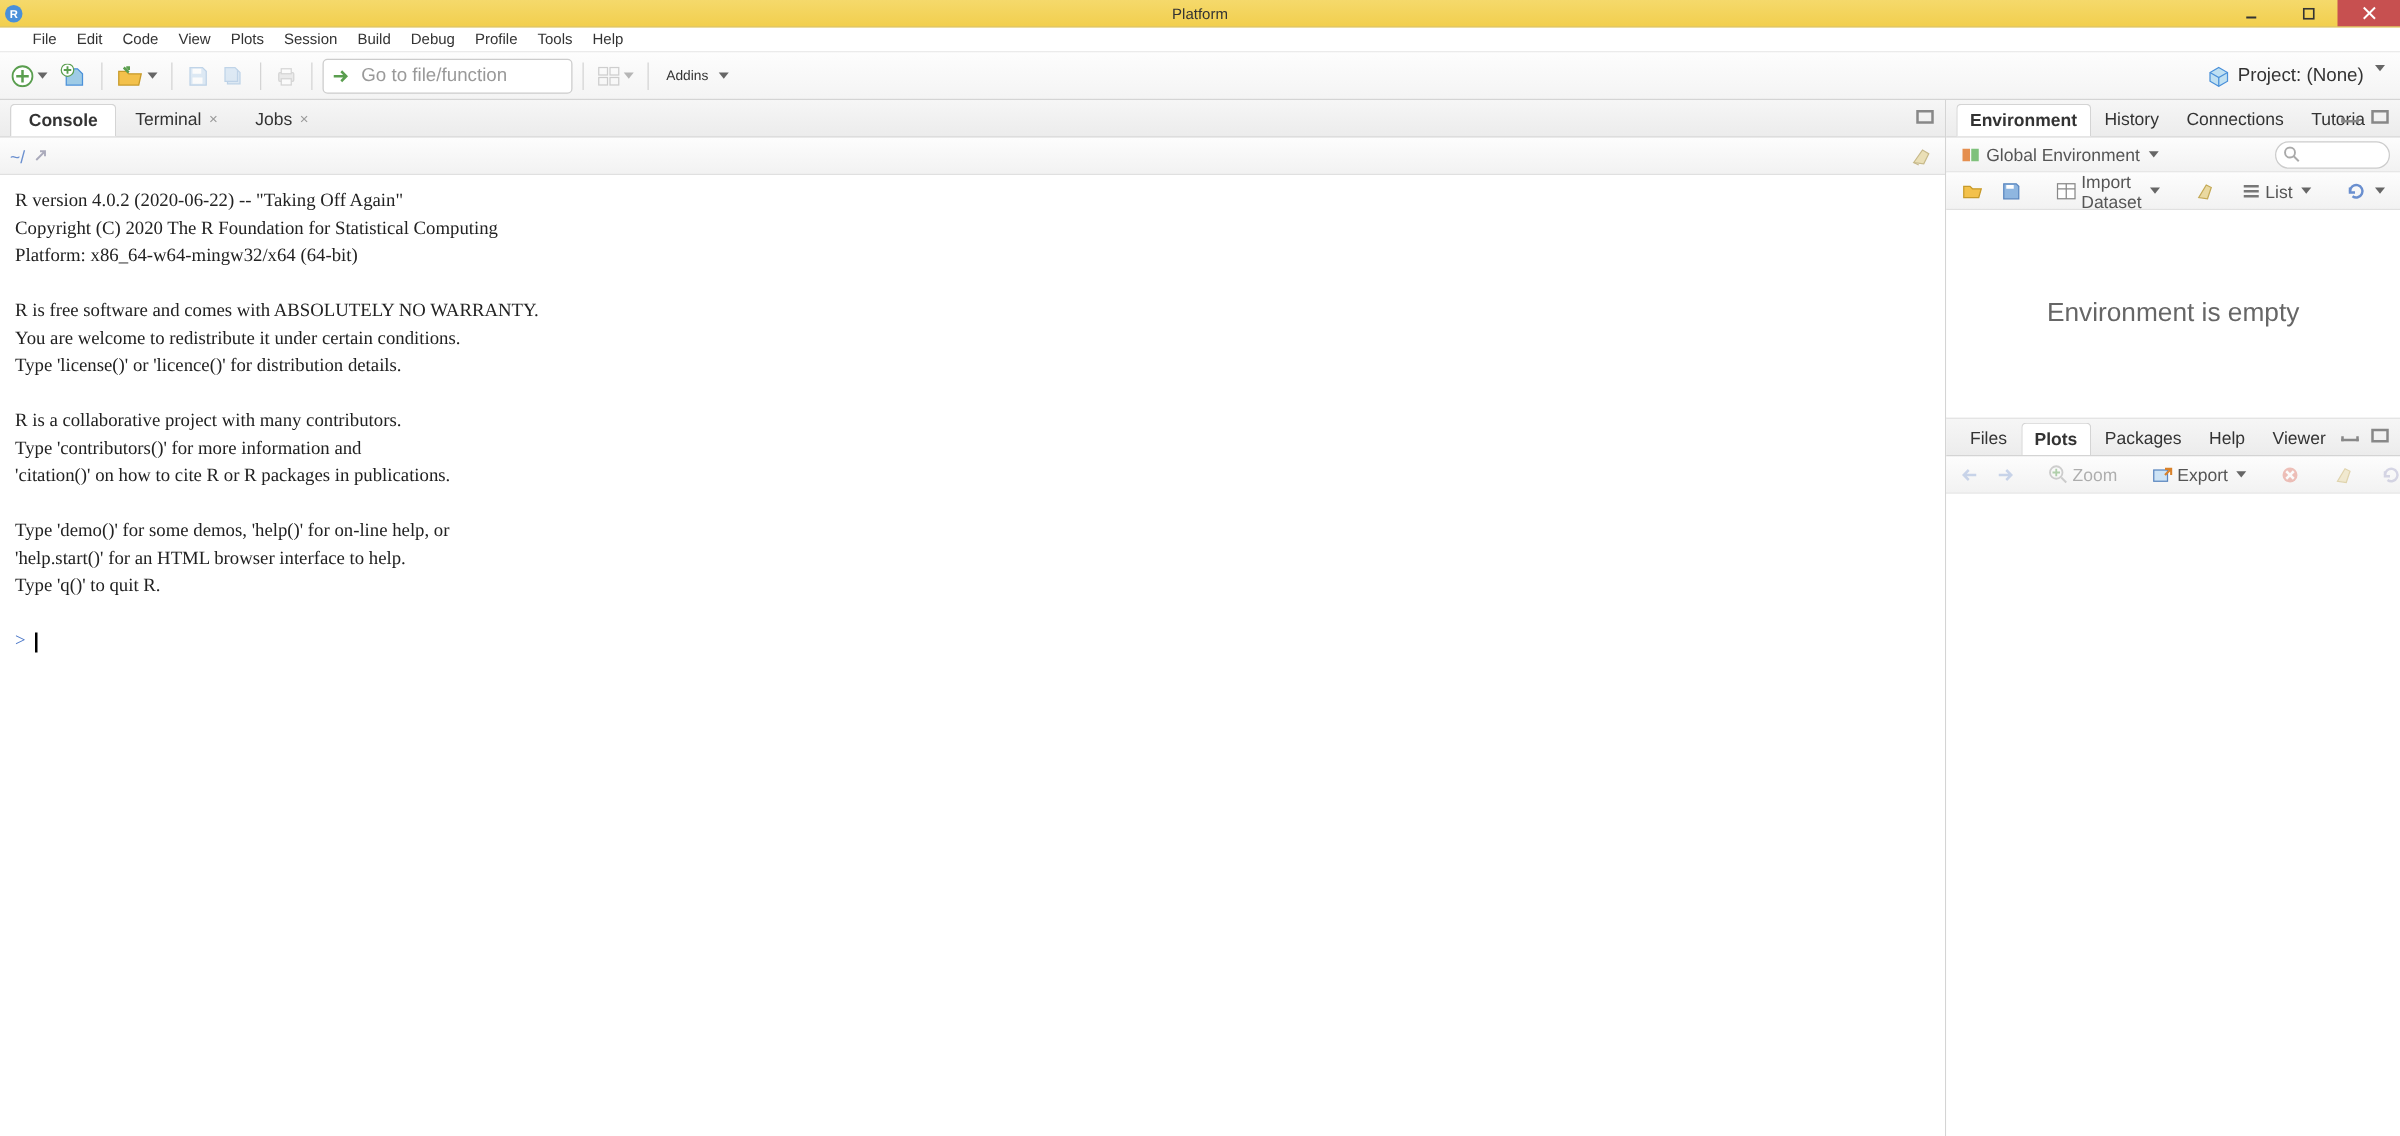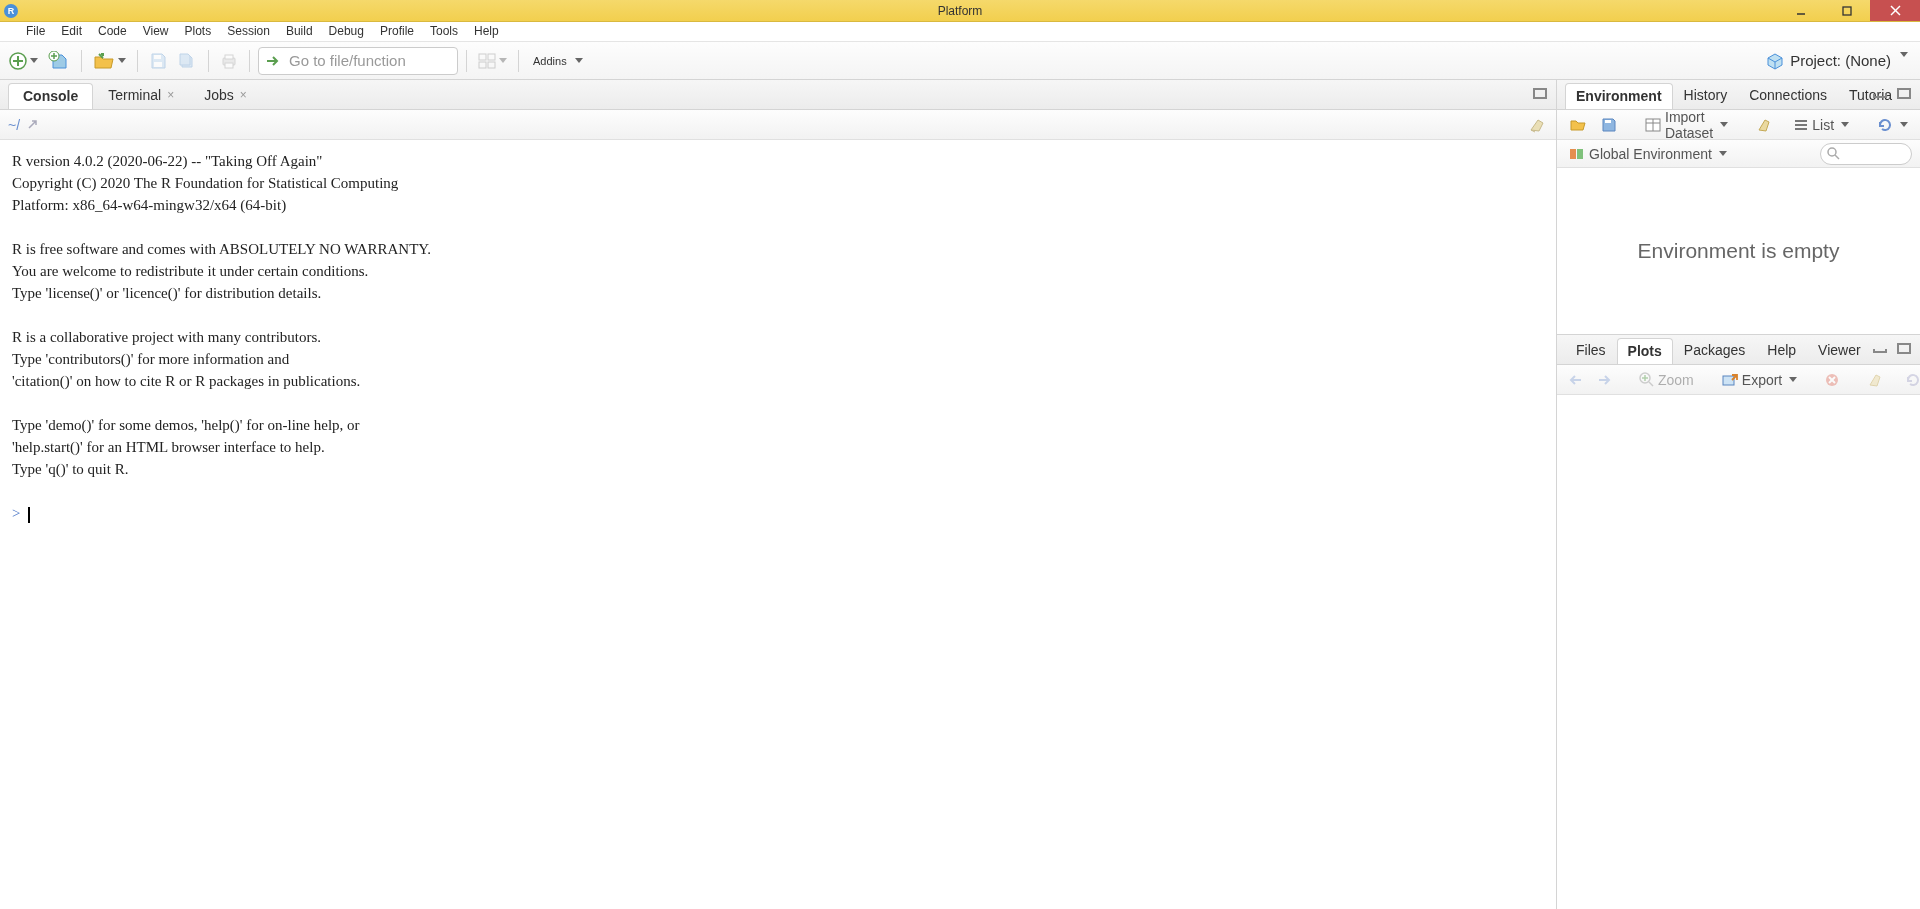--- a/index.html
+++ b/index.html
@@ -280,20 +280,41 @@
           </div>
           <div class="pane-controls">
           <div class="pane-ctrl-ico">
               <div class="mini-under"></div>
             </div>
           <div class="pane-ctrl-ico">
               <div class="mini-rect"></div>
             </div>
         </div>
       </div>
+      <div class="sub-toolbar" style="height:28px">
+        <span class="sm-btn">
+          <span class="ico">
+              <svg width="16" height="14">
+                <rect x="1" y="2" width="6" height="10" fill="#e58f4f"></rect>
+                <rect x="8" y="2" width="6" height="10" fill="#7fc17b"></rect>
+              </svg>
+            </span>
+          <span>Global Environment</span>
+          <span class="caret"></span>
+        </span>
+        <div class="spacer"></div>
+        <div class="search-box">
+          <span class="ico">
+              <svg width="13" height="13">
+                <circle cx="5" cy="5" r="4" fill="none" stroke="#aaa" stroke-width="1.5"></circle>
+                <line x1="8" y1="8" x2="12" y2="12" stroke="#aaa" stroke-width="1.5"></line>
+              </svg>
+            </span>
+        </div>
+      </div>
       <div class="sub-toolbar">
         <span class="sm-btn">
             <span class="ico">
               <svg width="18" height="15">
                 <path d="M2 4 L7 4 L9 6 L16 6 L14 13 L2 13 Z" fill="#f3c14b" stroke="#c79a2a"></path>
               </svg>
             </span>
           </span>
         <span class="sm-btn">
             <span class="ico">
@@ -338,41 +359,20 @@
         <div class="vdiv"></div>
         <span class="sm-btn">
             <span class="ico">
               <svg width="16" height="16">
                 <path d="M3 8 A5 5 0 1 1 5 12" fill="none" stroke="#6a8fcf" stroke-width="2"></path>
                 <path d="M3 5 L3 9 L7 9" fill="none" stroke="#6a8fcf" stroke-width="2"></path>
               </svg>
             </span>
             <span class="caret"></span>
           </span>
-      </div>
-      <div class="sub-toolbar" style="height:28px">
-        <span class="sm-btn">
-          <span class="ico">
-              <svg width="16" height="14">
-                <rect x="1" y="2" width="6" height="10" fill="#e58f4f"></rect>
-                <rect x="8" y="2" width="6" height="10" fill="#7fc17b"></rect>
-              </svg>
-            </span>
-          <span>Global Environment</span>
-          <span class="caret"></span>
-        </span>
-        <div class="spacer"></div>
-        <div class="search-box">
-          <span class="ico">
-              <svg width="13" height="13">
-                <circle cx="5" cy="5" r="4" fill="none" stroke="#aaa" stroke-width="1.5"></circle>
-                <line x1="8" y1="8" x2="12" y2="12" stroke="#aaa" stroke-width="1.5"></line>
-              </svg>
-            </span>
-        </div>
       </div>
       <div class="env-body">
         <span>Environment is empty</span>
       </div>
     </div>
 
     <div class="right-pane bottom">
       <div class="pane-tabs" id="rt-bottom-tabs">
         <div class="pane-tab sm">
             <span>Files</span>

